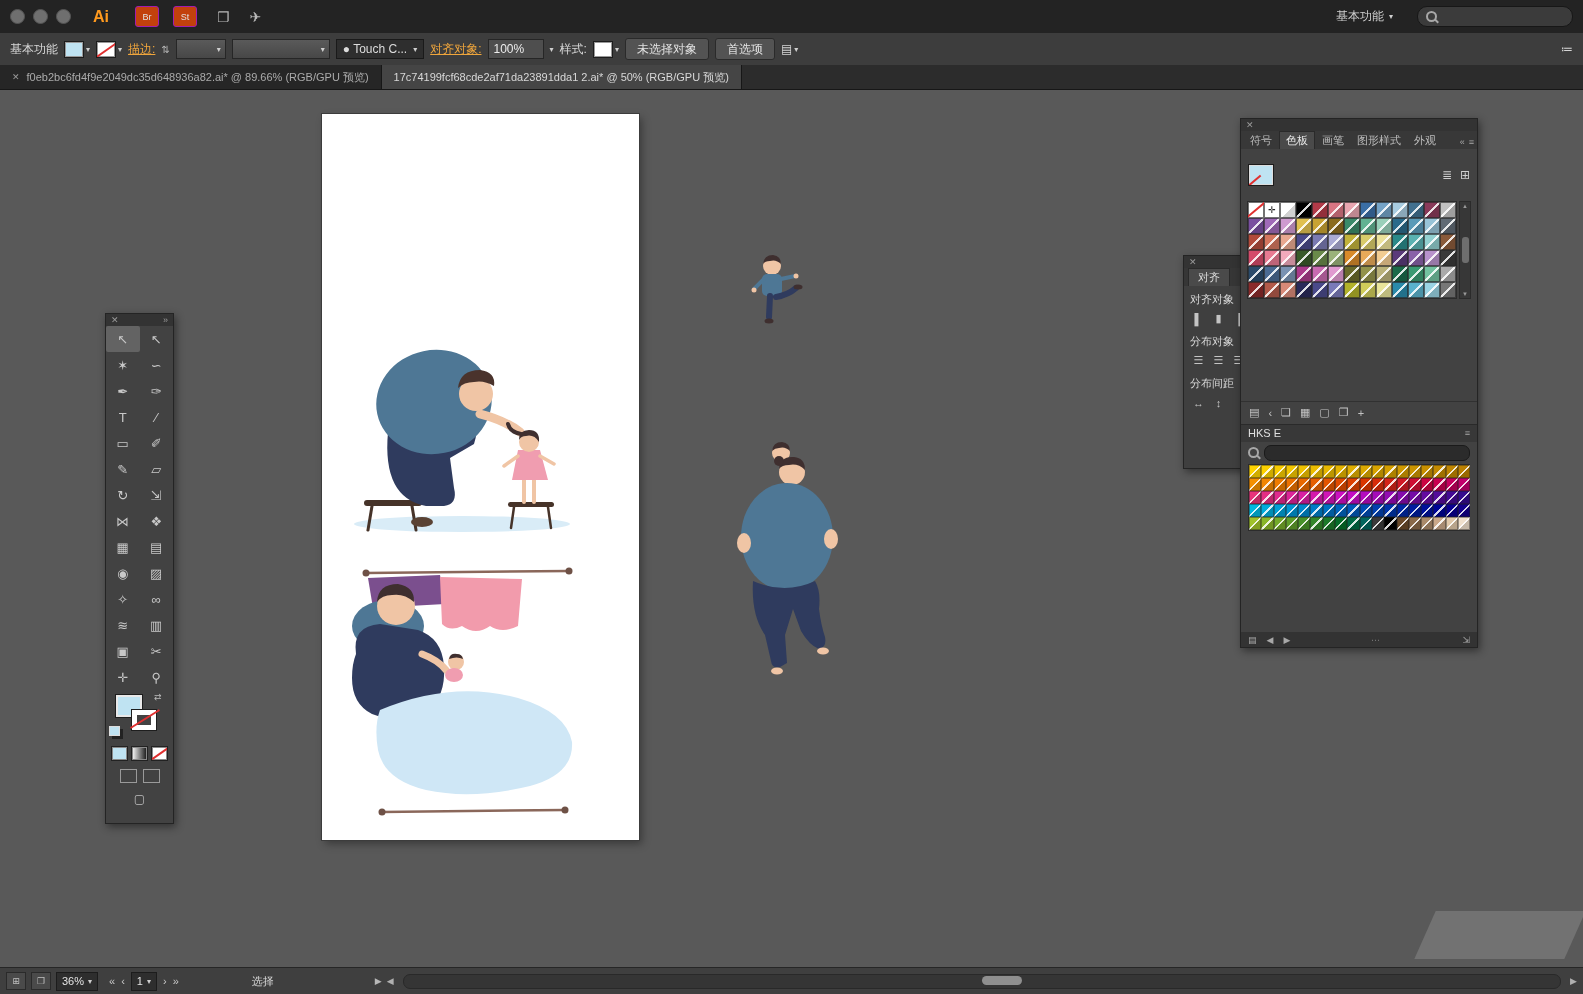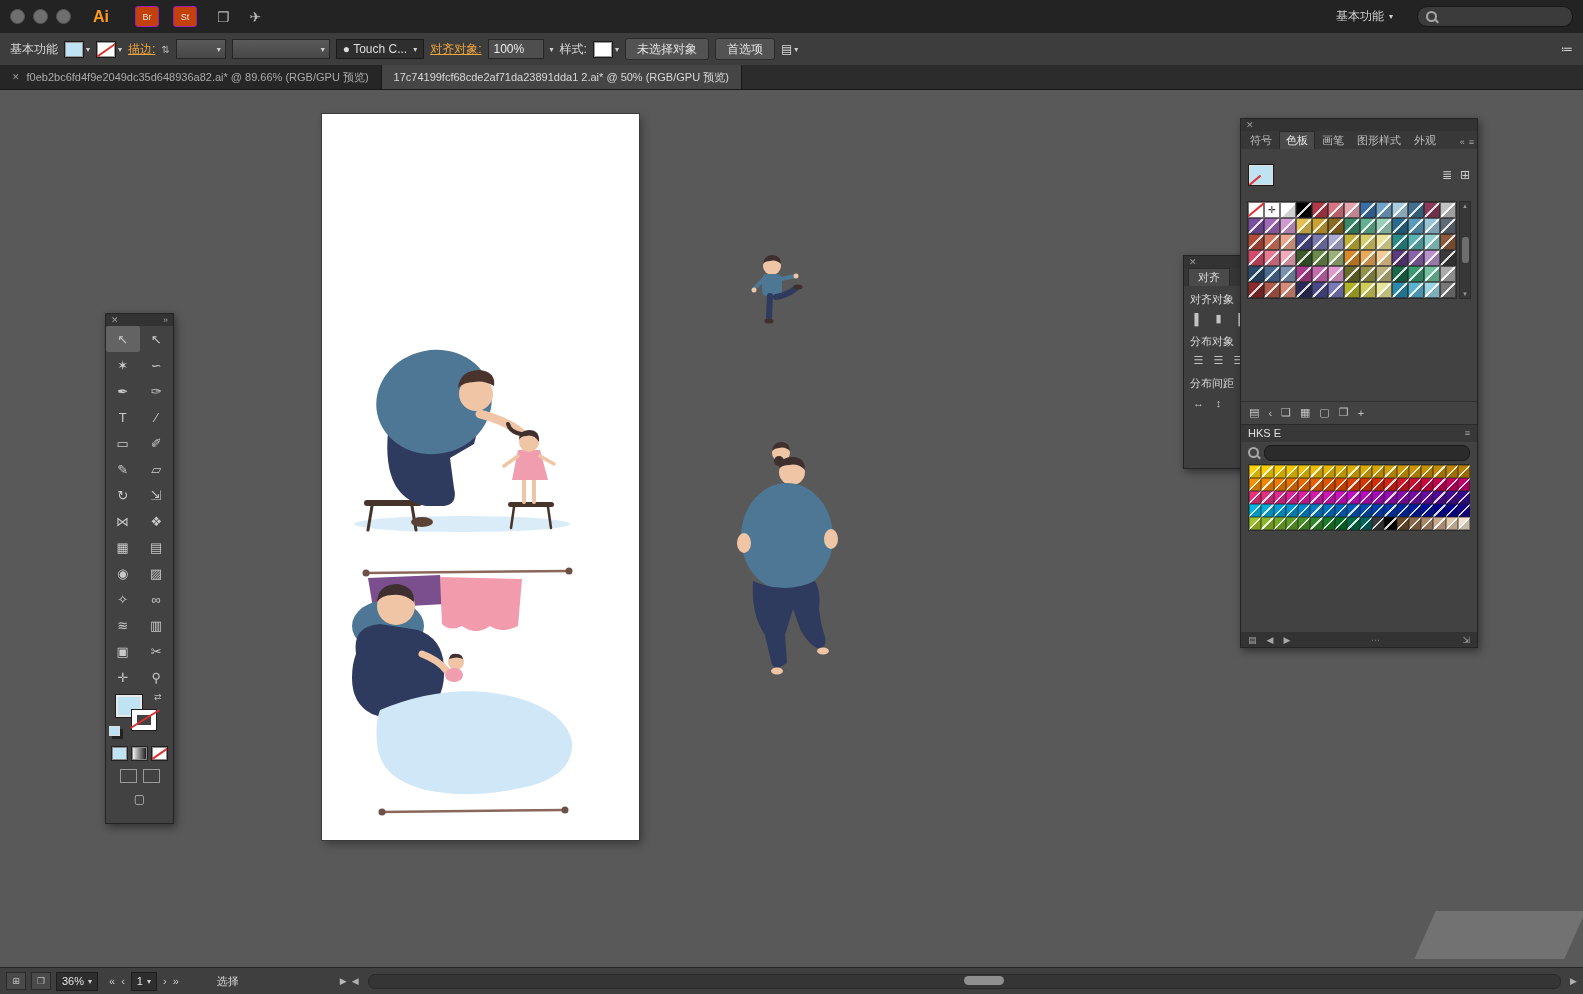--- a/index.html
+++ b/index.html
@@ -149,21 +149,21 @@
   .spectrum{height:18px;margin:8px 6px 0;border:1px solid #1d1d1d;
     background:linear-gradient(90deg,#ff4f7e 0%,#e14fd8 22%,#8a4fff 45%,#3f8aff 70%,#2ad4f0 100%)}
   
   #statusbar{position:absolute;left:0;right:0;bottom:0;height:26px;background:#3f3f3f;border-top:1px solid #262626;
     display:flex;align-items:center;padding:0 6px;gap:5px;z-index:60;font-size:11px}
   .sb-btn{width:18px;height:16px;background:#4a4a4a;border:1px solid #2a2a2a;display:flex;align-items:center;
     justify-content:center;font-size:9px;color:#c0c0c0}
   .sb-field{height:17px;background:#2e2e2e;border:1px solid #1c1c1c;display:flex;align-items:center;
     padding:0 5px;gap:4px;color:#e4e4e4}
   .sb-nav{display:flex;align-items:center;gap:6px;color:#c8c8c8;margin-left:6px}
-  #sb-tool{margin-left:33px;color:#d8d8d8}
+  #sb-tool{margin-left:68px;color:#d8d8d8}
   #sb-expand{margin-left:96px;color:#b8b8b8;font-size:9px}
   .hscroll{flex:1;height:13px;background:#353535;border:1px solid #292929;border-radius:7px;position:relative;margin:0 4px}
   .hthumb{position:absolute;left:50%;top:1px;width:40px;height:9px;background:#8f8f8f;border-radius:5px}
 </style>
 </head>
 <body>
 
 <div id="menubar">
   <div class="win-dots">
     <span class="dot"></span>

